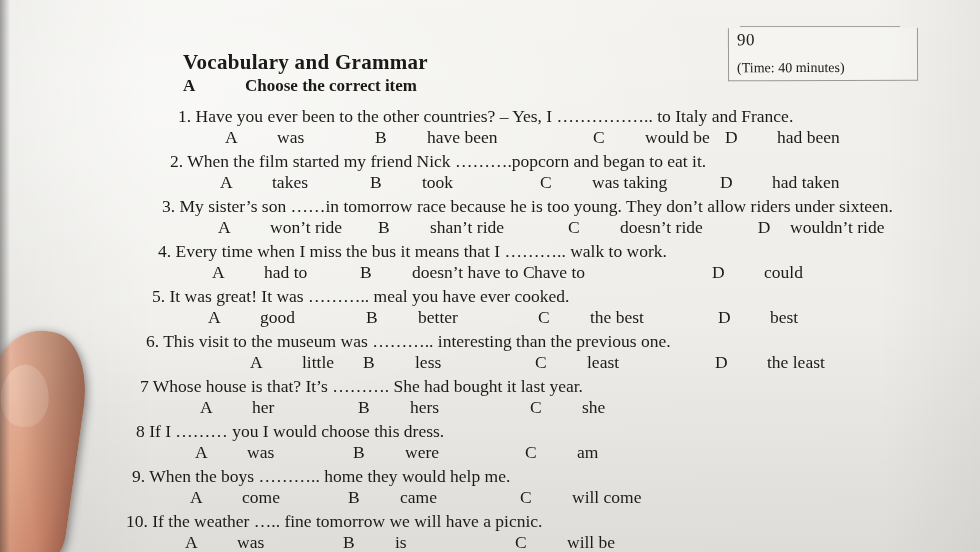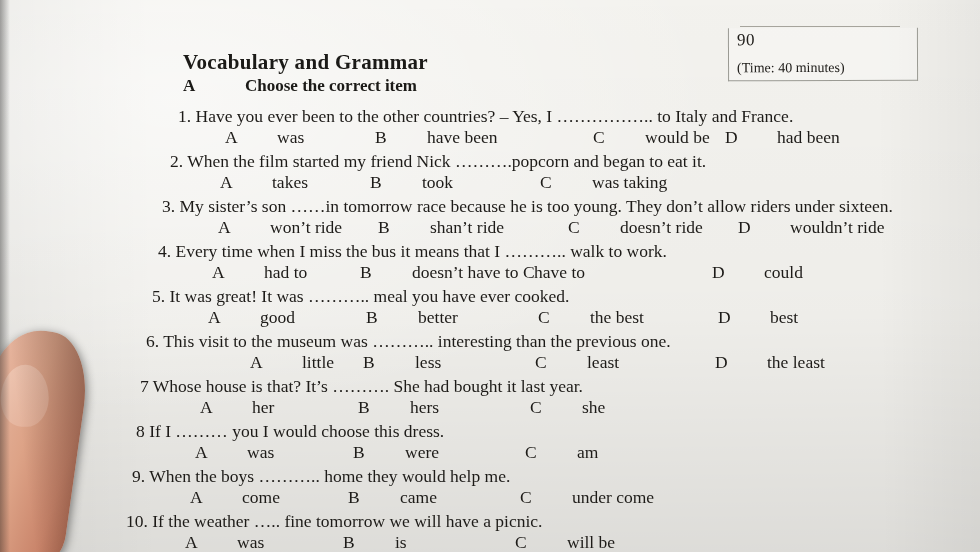--- a/index.html
+++ b/index.html
@@ -207,29 +207,30 @@
             <span style="position: absolute; left: 505px; top: 0px; white-space: nowrap; margin-left: 48px;"><span class="opt-letter" style="display: inline-block; min-width: 52px;">C</span><span>would be</span></span>
             <span style="position: absolute; left: 685px; top: 0px; white-space: nowrap;"><span class="opt-letter" style="display: inline-block; min-width: 52px;">D</span><span>had been</span></span>
           </div>
         </div>
         <div class="q">
           <div class="q-text" style="padding-left: 130px;">2. When the film started my friend Nick ……….popcorn and began to eat it.</div>
           <div class="q-opts" style="position: relative; height: 23px;">
             <span style="position: absolute; left: 180px; top: 0px; white-space: nowrap;"><span class="opt-letter" style="display: inline-block; min-width: 52px;">A</span><span>takes</span></span>
             <span style="position: absolute; left: 330px; top: 0px; white-space: nowrap;"><span class="opt-letter" style="display: inline-block; min-width: 52px;">B</span><span>took</span></span>
             <span style="position: absolute; left: 500px; top: 0px; white-space: nowrap;"><span class="opt-letter" style="display: inline-block; min-width: 52px;">C</span><span>was taking</span></span>
+            <span style="position: absolute; left: 680px; top: 0px; white-space: nowrap;"><span class="opt-letter" style="display: inline-block; min-width: 52px;">D</span><span>had taken</span></span>
           </div>
         </div>
         <div class="q">
           <div class="q-text" style="padding-left: 122px;">3. My sister’s son ……in tomorrow race because he is too young. They don’t allow riders under sixteen.</div>
           <div class="q-opts" style="position: relative; height: 23px;">
             <span style="position: absolute; left: 178px; top: 0px; white-space: nowrap;"><span class="opt-letter" style="display: inline-block; min-width: 52px;">A</span><span>won’t ride</span></span>
             <span style="position: absolute; left: 528px; top: 0px; white-space: nowrap;"><span class="opt-letter" style="display: inline-block; min-width: 52px;">C</span><span>doesn’t ride</span></span>
             <span style="position: absolute; left: 338px; top: 0px; white-space: nowrap;"><span class="opt-letter" style="display: inline-block; min-width: 52px;">B</span><span>shan’t ride</span></span>
-            <span style="position: absolute; left: 698px; top: 0px; white-space: nowrap;"><span class="opt-letter" style="display: inline-block; min-width: 52px;">D</span><span>wouldn’t ride</span></span>
+            <span style="position: absolute; left: 698px; top: 0px; white-space: nowrap; text-align: center;"><span class="opt-letter" style="display: inline-block; min-width: 52px;">D</span><span>wouldn’t ride</span></span>
           </div>
         </div>
         <div class="q">
           <div class="q-text" style="padding-left: 118px;">4.  Every time when I miss the bus it means that I ……….. walk to work.</div>
           <div class="q-opts" style="position: relative; height: 23px;">
             <span style="position: absolute; left: 172px; top: 0px; white-space: nowrap;"><span class="opt-letter" style="display: inline-block; min-width: 52px;">A</span><span>had to</span></span>
             <span style="position: absolute; left: 320px; top: 0px; white-space: nowrap;"><span class="opt-letter" style="display: inline-block; min-width: 52px;">B</span><span>doesn’t have to C</span></span>
             <span style="position: absolute; left: 494px; top: 0px; white-space: nowrap;"><span class="opt-letter" style="display: inline-block; min-width: 0px;"></span><span>have to</span></span>
             <span style="position: absolute; left: 672px; top: 0px; white-space: nowrap;"><span class="opt-letter" style="display: inline-block; min-width: 52px;">D</span><span>could</span></span>
           </div>
@@ -266,21 +267,21 @@
             <span style="position: absolute; left: 155px; top: 0px; white-space: nowrap;"><span class="opt-letter" style="display: inline-block; min-width: 52px;">A</span><span>was</span></span>
             <span style="position: absolute; left: 313px; top: 0px; white-space: nowrap;"><span class="opt-letter" style="display: inline-block; min-width: 52px;">B</span><span>were</span></span>
             <span style="position: absolute; left: 485px; top: 0px; white-space: nowrap;"><span class="opt-letter" style="display: inline-block; min-width: 52px;">C</span><span>am</span></span>
           </div>
         </div>
         <div class="q">
           <div class="q-text" style="padding-left: 92px;">9. When the boys ……….. home they would help me.</div>
           <div class="q-opts" style="position: relative; height: 23px;">
             <span style="position: absolute; left: 150px; top: 0px; white-space: nowrap;"><span class="opt-letter" style="display: inline-block; min-width: 52px;">A</span><span>come</span></span>
             <span style="position: absolute; left: 308px; top: 0px; white-space: nowrap;"><span class="opt-letter" style="display: inline-block; min-width: 52px;">B</span><span>came</span></span>
-            <span style="position: absolute; left: 480px; top: 0px; white-space: nowrap;"><span class="opt-letter" style="display: inline-block; min-width: 52px;">C</span><span>under come</span></span>
+            <span style="position: absolute; left: 480px; top: 0px; white-space: nowrap;"><span class="opt-letter" style="display: inline-block; min-width: 52px;">C</span><span>will come</span></span>
           </div>
         </div>
         <div class="q">
           <div class="q-text" style="padding-left: 86px;">10. If the weather ….. fine tomorrow we will have a picnic.</div>
           <div class="q-opts" style="position: relative; height: 23px;">
             <span style="position: absolute; left: 145px; top: 0px; white-space: nowrap;"><span class="opt-letter" style="display: inline-block; min-width: 52px;">A</span><span>was</span></span>
             <span style="position: absolute; left: 303px; top: 0px; white-space: nowrap;"><span class="opt-letter" style="display: inline-block; min-width: 52px;">B</span><span>is</span></span>
             <span style="position: absolute; left: 475px; top: 0px; white-space: nowrap;"><span class="opt-letter" style="display: inline-block; min-width: 52px;">C</span><span>will be</span></span>
           </div>
         </div>

